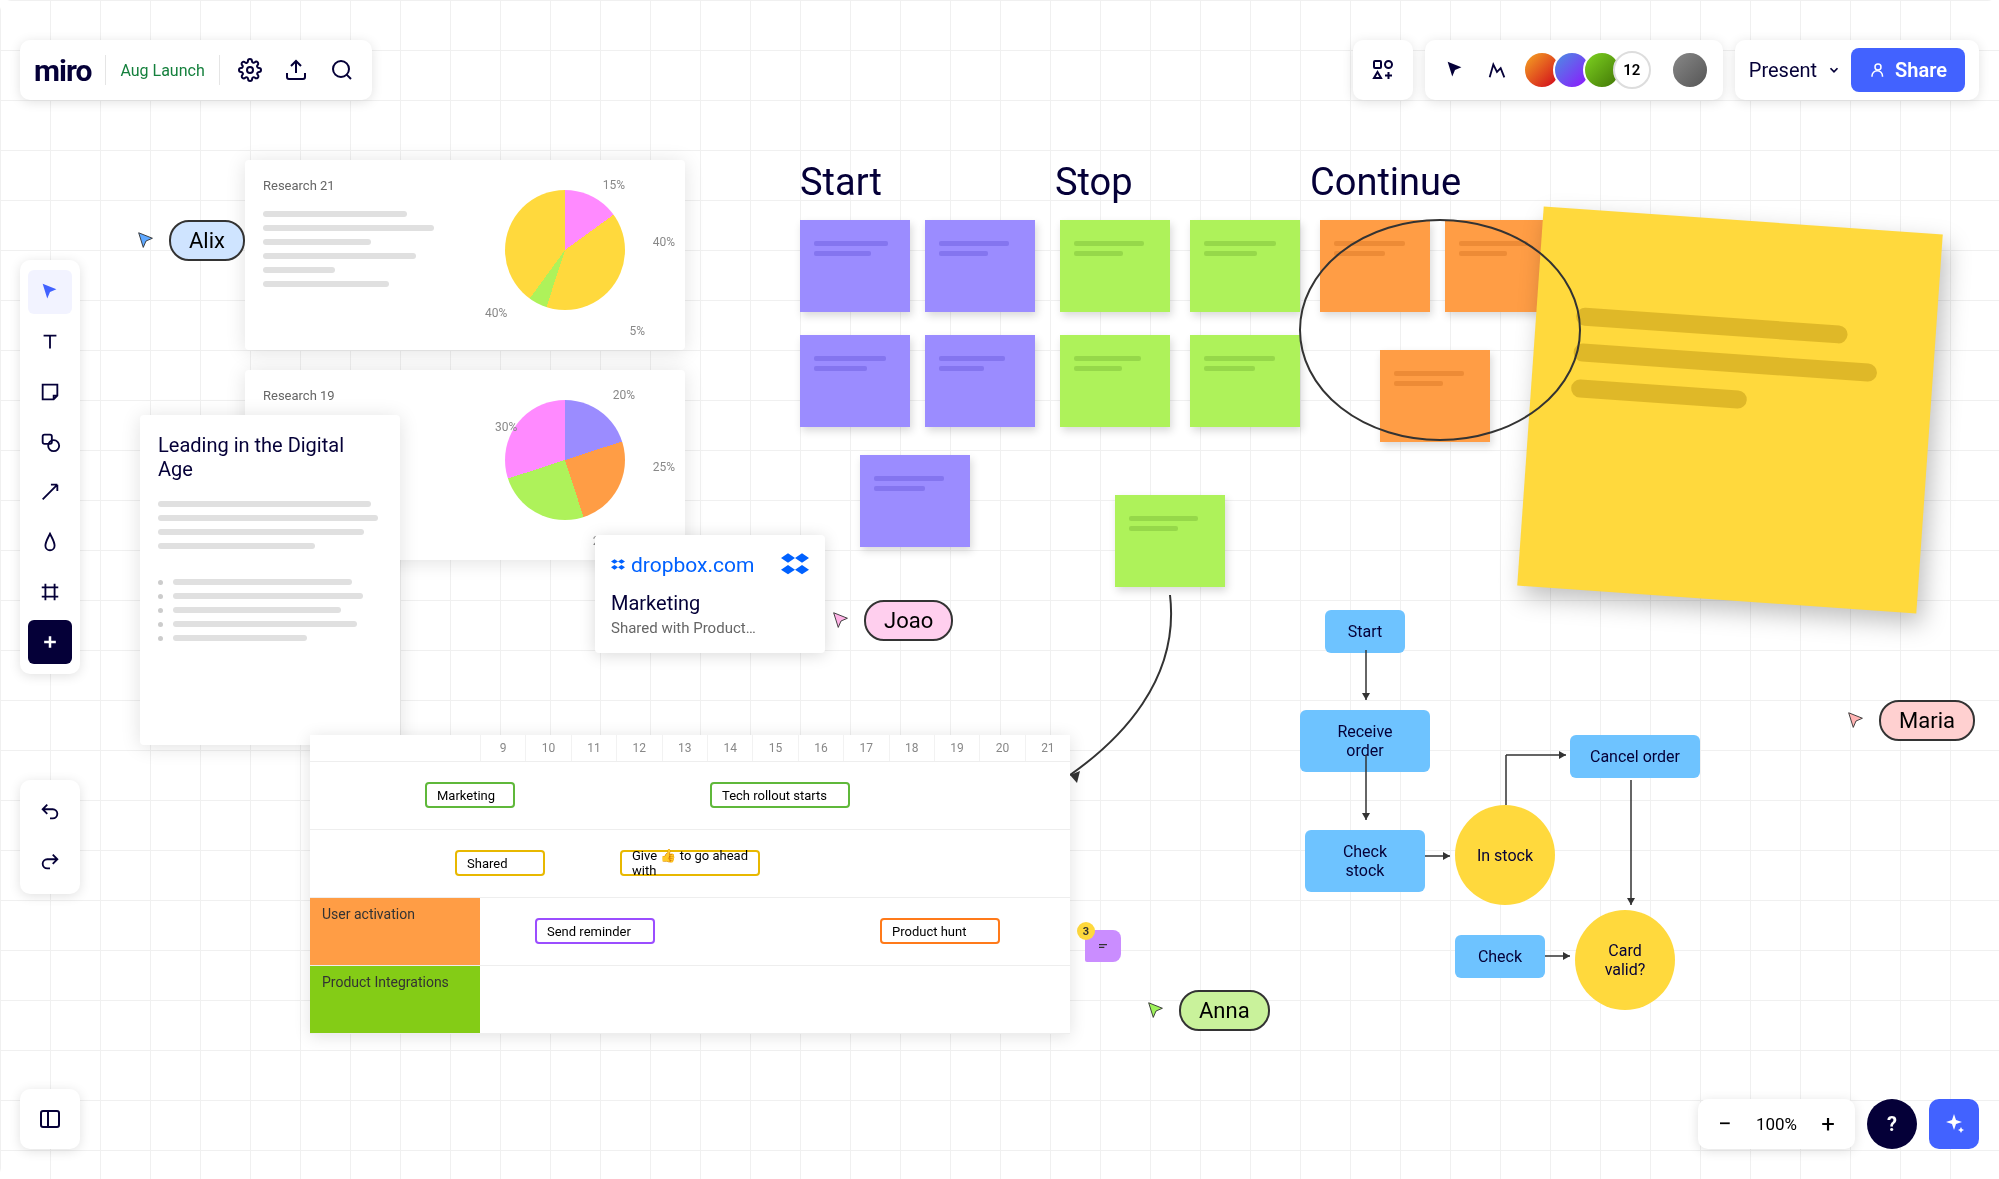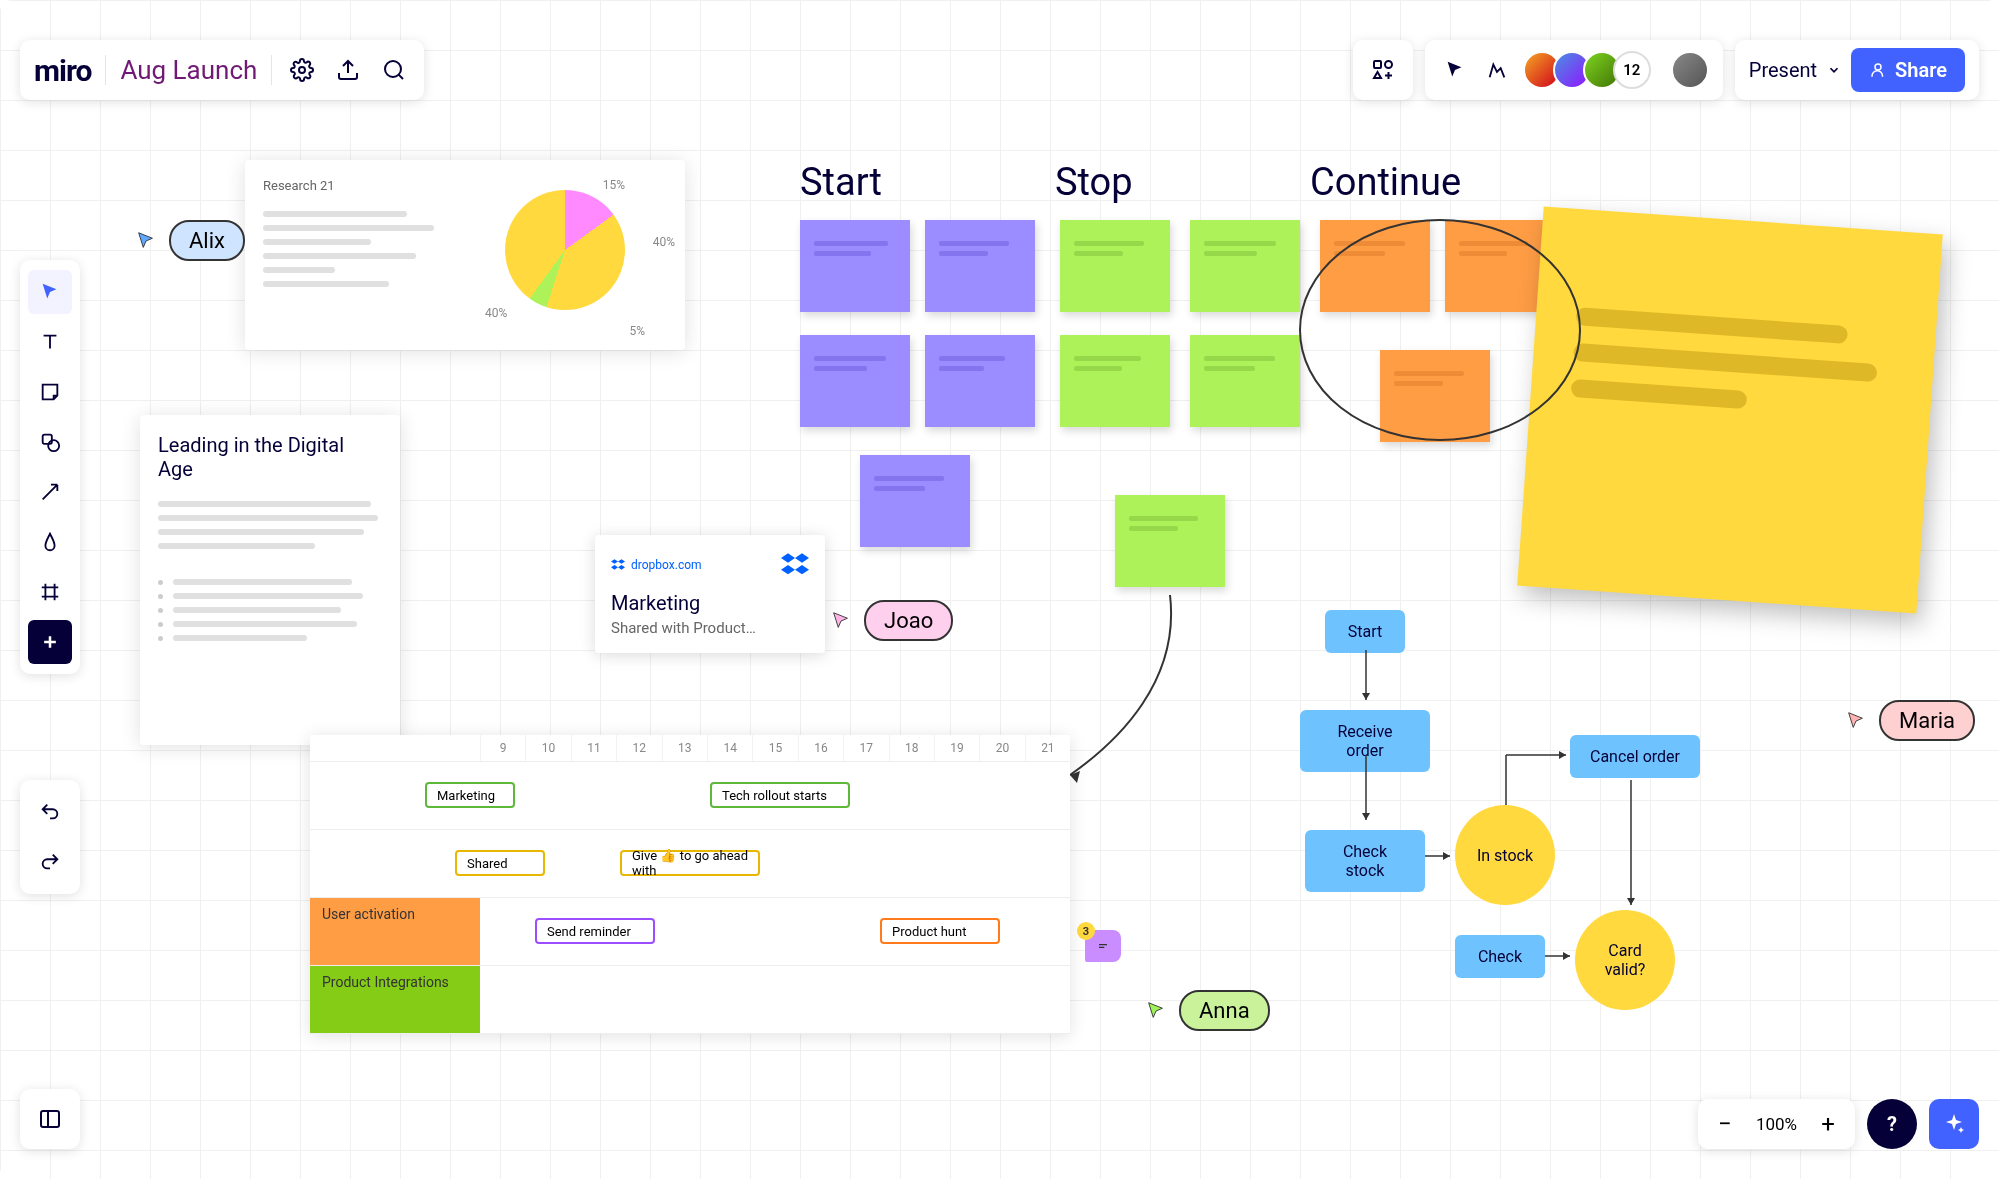--- a/index.html
+++ b/index.html
@@ -3,21 +3,21 @@
 <meta charset="utf-8">
 <style>
 *{box-sizing:border-box;margin:0;padding:0;font-family:-apple-system,BlinkMacSystemFont,"Segoe UI",Roboto,sans-serif}
 body{background:#fff;width:1999px;height:1179px;position:relative;overflow:hidden}
 .board{position:absolute;inset:0;background-image:linear-gradient(#f0f0f0 1px,transparent 1px),linear-gradient(90deg,#f0f0f0 1px,transparent 1px);background-size:50px 50px;border-radius:12px}
 
 
 .tl-bar{position:absolute;top:40px;left:20px;height:60px;background:#fff;border-radius:10px;box-shadow:0 2px 12px rgba(0,0,0,.12);display:flex;align-items:center;padding:0 14px;gap:14px}
 .logo{font-size:30px;font-weight:700;color:#050038;letter-spacing:-1px}
 .vdiv{width:1px;height:30px;background:#e5e5e5}
-.board-name{font-size:26px;color:#701a75}
+.board-name{font-size:16px;color:#15803d}
 .iconbtn{width:32px;height:32px;display:flex;align-items:center;justify-content:center;cursor:pointer;color:#050038}
 
 
 .tr-bar{position:absolute;top:40px;right:20px;display:flex;gap:12px;align-items:center}
 .pill{height:60px;background:#fff;border-radius:10px;box-shadow:0 2px 12px rgba(0,0,0,.12);display:flex;align-items:center;padding:0 14px;gap:10px}
 .avatars{display:flex;align-items:center}
 .av{width:38px;height:38px;border-radius:50%;border:2px solid #fff;margin-left:-8px;background:linear-gradient(135deg,#f9c,#9cf)}
 .av:first-child{margin-left:0}
 .avcount{width:38px;height:38px;border-radius:50%;border:2px solid #ddd;background:#fff;display:flex;align-items:center;justify-content:center;font-size:15px;font-weight:600;margin-left:-8px}
 .present{display:flex;align-items:center;gap:10px;font-size:20px;color:#050038}
@@ -65,21 +65,21 @@
 .bigyellow{position:absolute;width:400px;height:380px;background:#ffd93d;box-shadow:6px 10px 24px rgba(0,0,0,.25);transform:rotate(4deg);padding:80px 40px}
 .bigyellow .sl{height:18px;border-radius:9px;background:#c9a21a;margin:18px 0;opacity:.6}
 
 .heading{position:absolute;font-size:38px;color:#050038}
 
 .cursor-tag{position:absolute;display:flex;align-items:center;gap:12px}
 .cursor-tag svg{width:22px;height:22px}
 .tag{padding:6px 18px;border-radius:20px;border:2px solid #333;font-size:22px}
 
 .dropbox-card{position:absolute;width:230px;background:#fff;border-radius:4px;box-shadow:0 2px 16px rgba(0,0,0,.15);padding:16px;font-size:14px}
-.db-head{display:flex;justify-content:space-between;align-items:center;color:#0061ff;font-size:12px;margin-bottom:12px}
+.db-head{display:flex;justify-content:space-between;align-items:center;color:#0061ff;font-size:21px;margin-bottom:12px}
 .db-title{font-size:20px;color:#050038;margin-bottom:4px}
 .db-sub{color:#666;font-size:15px}
 
 
 .gantt{position:absolute;background:#fff;box-shadow:0 2px 16px rgba(0,0,0,.12);font-size:14px}
 .gantt-top{display:flex;border-bottom:1px solid #eee}
 .gantt-side{width:170px}
 .gantt-grid{flex:1;display:flex}
 .gcol{flex:1;text-align:center;font-size:12px;color:#888;padding:6px 0;border-left:1px solid #f2f2f2}
 .grow{display:flex;height:68px;border-bottom:1px solid #eee}
@@ -264,20 +264,28 @@
           <div class="textline" style="width:40%"></div>
           <div class="textline" style="width:70%"></div>
     </div>
     <div class="pie" style="position:absolute;right:60px;top:30px;background:conic-gradient(#ff8aff 0 15%,#ffd93d 15% 55%,#aef25a 55% 60%,#ffd93d 60% 100%)"></div>
     <span class="plabel" style="right:60px;top:18px">15%</span>
     <span class="plabel" style="right:10px;top:75px">40%</span>
     <span class="plabel" style="right:40px;bottom:12px">5%</span>
     <span class="plabel" style="left:240px;bottom:30px">40%</span>
   </div>
 
+  <div class="card" style="left:245px;top:370px;width:440px;height:190px">
+    <div class="research-card">Research 19</div>
+    <div class="pie" style="position:absolute;right:60px;top:30px;background:conic-gradient(#9b8cff 0 20%,#ff9d45 20% 45%,#aef25a 45% 70%,#ff8aff 70% 100%)"></div>
+    <span class="plabel" style="right:50px;top:18px">20%</span>
+    <span class="plabel" style="right:10px;top:90px">25%</span>
+    <span class="plabel" style="right:70px;bottom:12px">25%</span>
+    <span class="plabel" style="left:250px;top:50px">30%</span>
+  </div>
 
   <div class="card" style="left:140px;top:415px;width:260px;height:330px">
     <div class="doc-title">Leading in the Digital Age</div>
     <div class="textline" style="width:95%"></div>
         <div class="textline" style="width:98%"></div>
         <div class="textline" style="width:92%"></div>
         <div class="textline" style="width:70%"></div>
     <div style="height:14px"></div>
     <div class="bullet">
           <div class="dot"></div>

